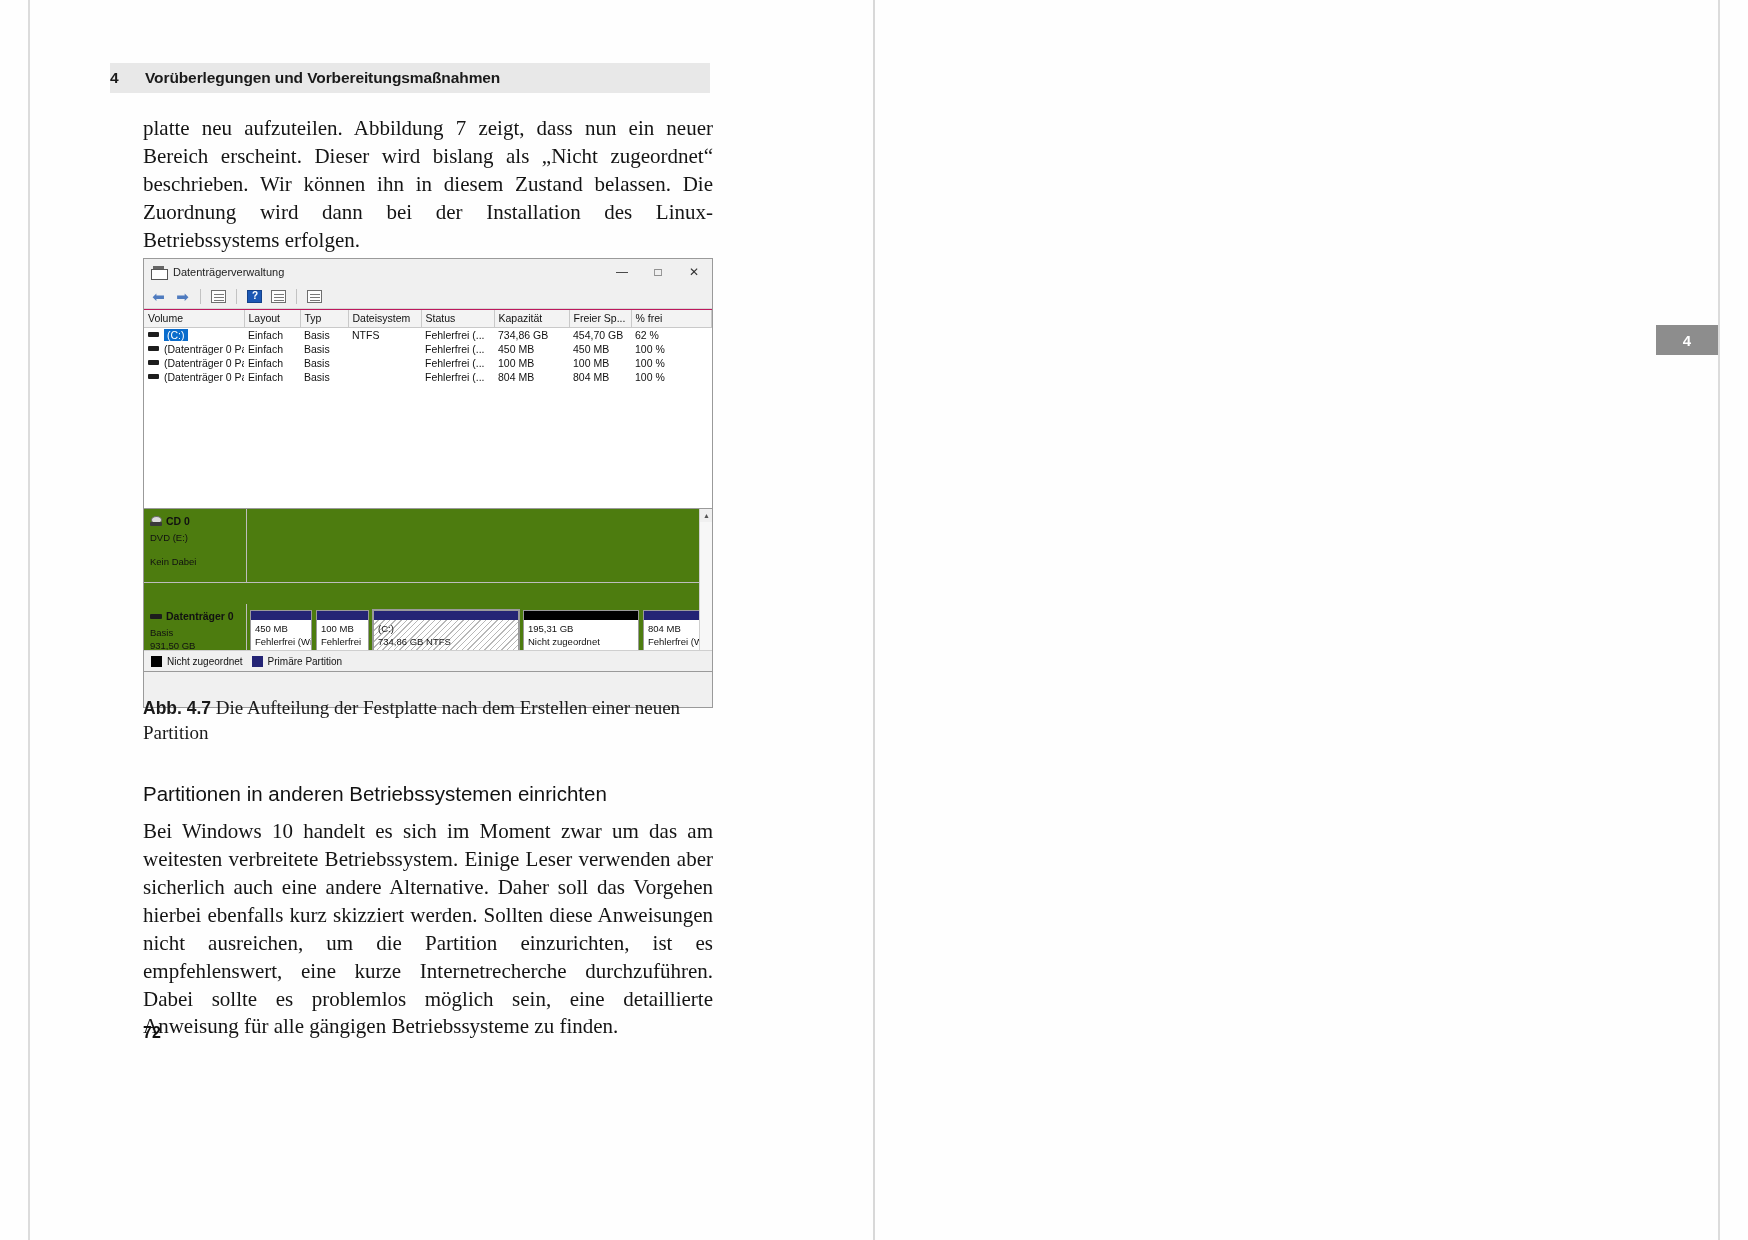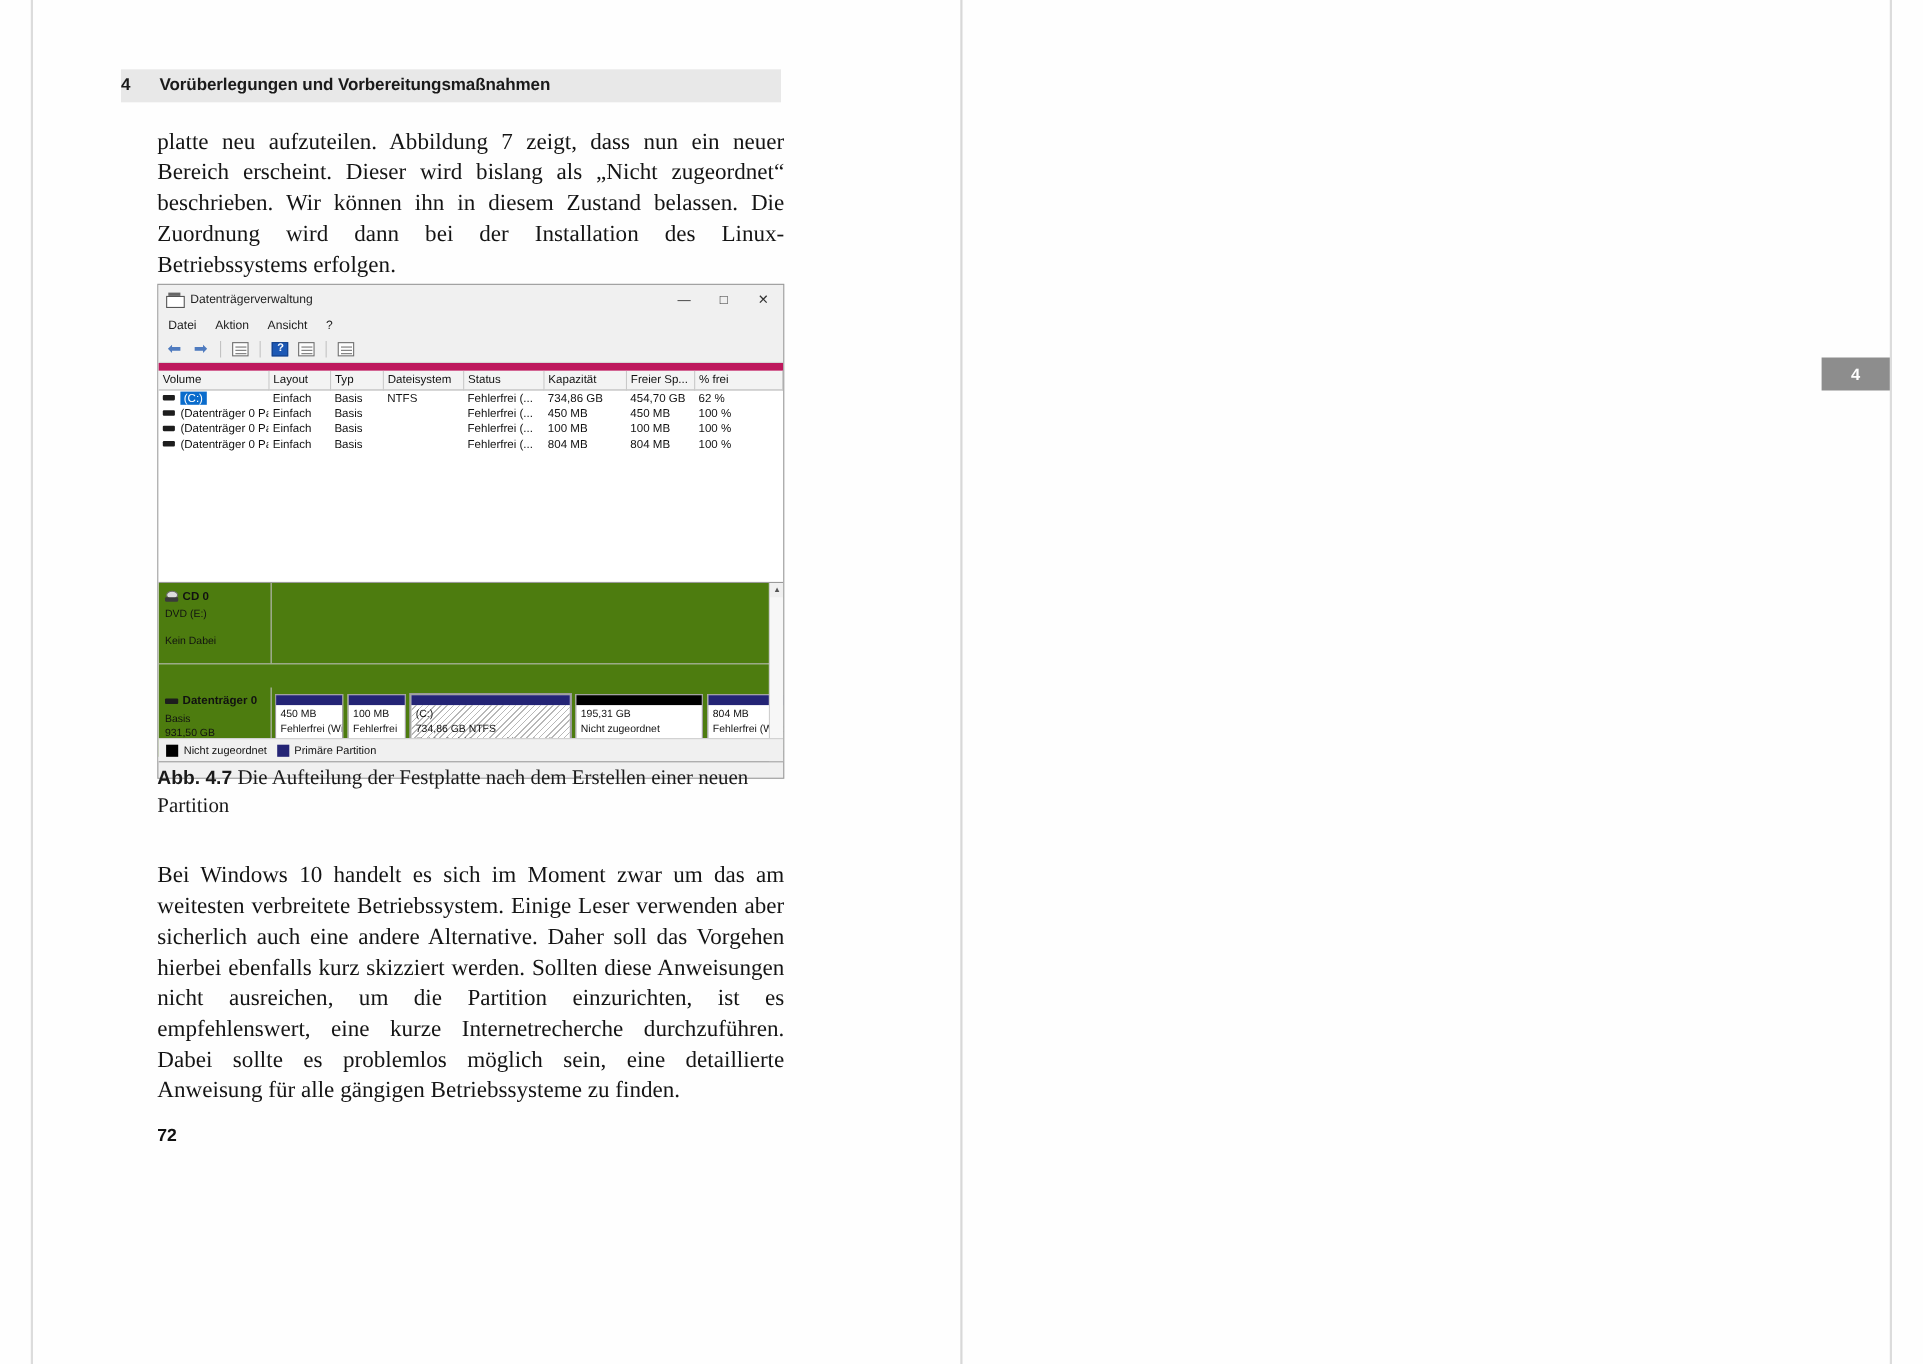--- a/index.html
+++ b/index.html
@@ -150,21 +150,21 @@
   .tb-box.blue::after { content: "?"; color: #fff; font-size: 10px; font-weight: bold; position: absolute; left: 4px; top: -1px; }
   .tb-box.lines::after {
     content: ""; position: absolute; left: 2px; top: 3px; width: 10px; height: 1px;
     background: #777; box-shadow: 0 3px 0 #777, 0 6px 0 #777;
   }
   .tb-arrow { font-size: 15px; color: #4f7bbf; line-height: 1; }
 
   
   .vol-pane {
     height: 200px; background: #fff;
-    border-top: 7px solid #be185d;
+    border-top: 1px solid #be185d;
     border-bottom: 1px solid #9a9a9a;
     overflow: hidden;
   }
   table.vol { width: 100%; border-collapse: collapse; table-layout: fixed; }
   table.vol th {
     background: #f3f3f3;
     border-right: 1px solid #c9c9c9;
     border-bottom: 1px solid #c9c9c9;
     font-size: 10.5px; font-weight: normal; color: #111;
     text-align: left; padding: 2px 4px; height: 17px;
@@ -304,26 +304,20 @@
       <div class="win-title">
         <span class="win-ico"></span>
         <span class="win-title-text">Datenträgerverwaltung</span>
         <span class="win-btns">
           <span class="win-btn">—</span>
           <span class="win-btn">□</span>
           <span class="win-btn">✕</span>
         </span>
       </div>
 
-      <div class="win-menu">
-        <span>Datei</span>
-        <span>Aktion</span>
-        <span>Ansicht</span>
-        <span>?</span>
-      </div>
 
       <div class="win-toolbar">
         <span class="tb-ico tb-arrow">⬅</span>
         <span class="tb-ico tb-arrow">➡</span>
         <span class="tb-sep"></span>
         <span class="tb-ico">
             <span class="tb-box lines"></span>
           </span>
         <span class="tb-sep"></span>
         <span class="tb-ico">
@@ -519,20 +513,21 @@
         </div>
       </div>
     </div>
 
     <div class="figcap">
       <b>Abb. 4.7</b>
       <span>Die Aufteilung der Festplatte nach dem Erstellen einer neuen Partition</span>
     </div>
 
     <div style="position:absolute; left:113px; top:782px; width:570px;">
+      <h3 class="subsect" style="margin-top:0">Partitionen in anderen Betriebssystemen einrichten</h3>
       <p class="bt">Bei Windows 10 handelt es sich im Moment zwar um das am weitesten verbreitete Betriebssystem. Einige Leser verwenden aber sicherlich auch eine andere Alternative. Daher soll das Vorgehen hierbei ebenfalls kurz skizziert werden. Sollten diese Anweisungen nicht ausreichen, um die Partition einzurichten, ist es empfehlenswert, eine kurze Internetrecherche durchzuführen. Dabei sollte es problemlos möglich sein, eine detaillierte Anweisung für alle gängigen Betriebssysteme zu finden.</p>
     </div>
 
     <div class="folio folio-left">72</div>
   </div>
 
   <div class="leaf leaf-right">
 
     
 

